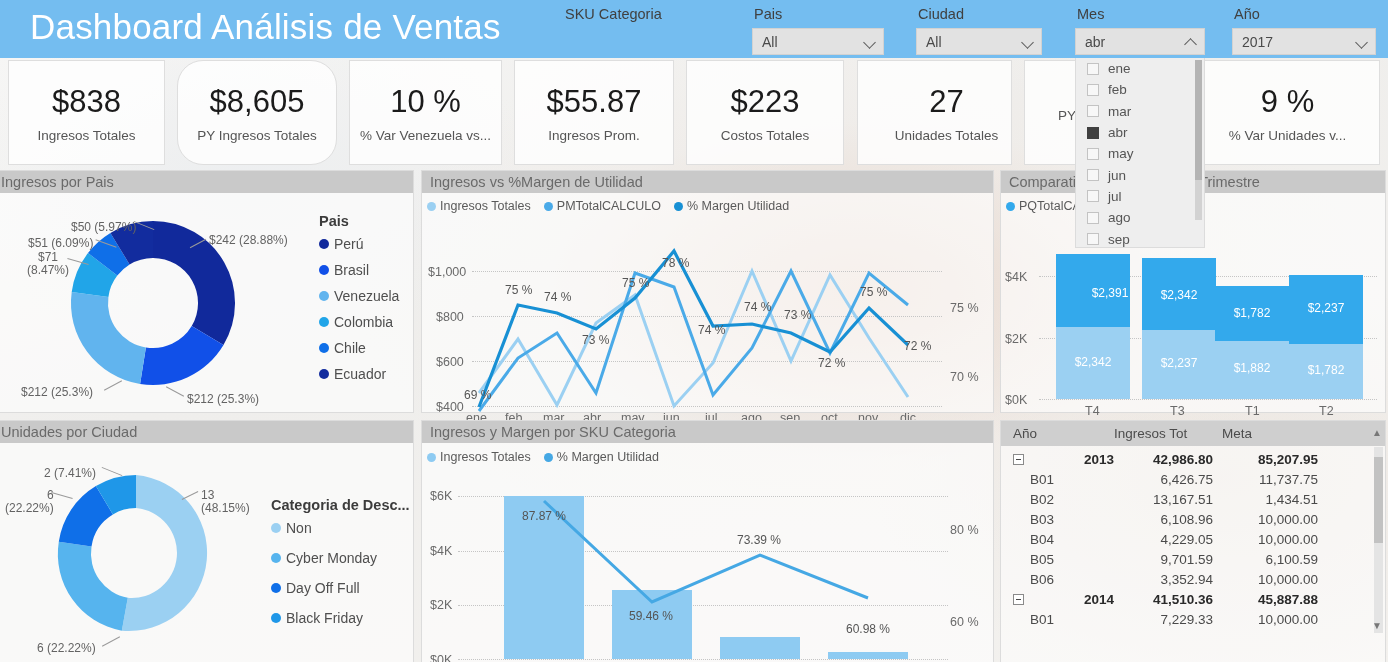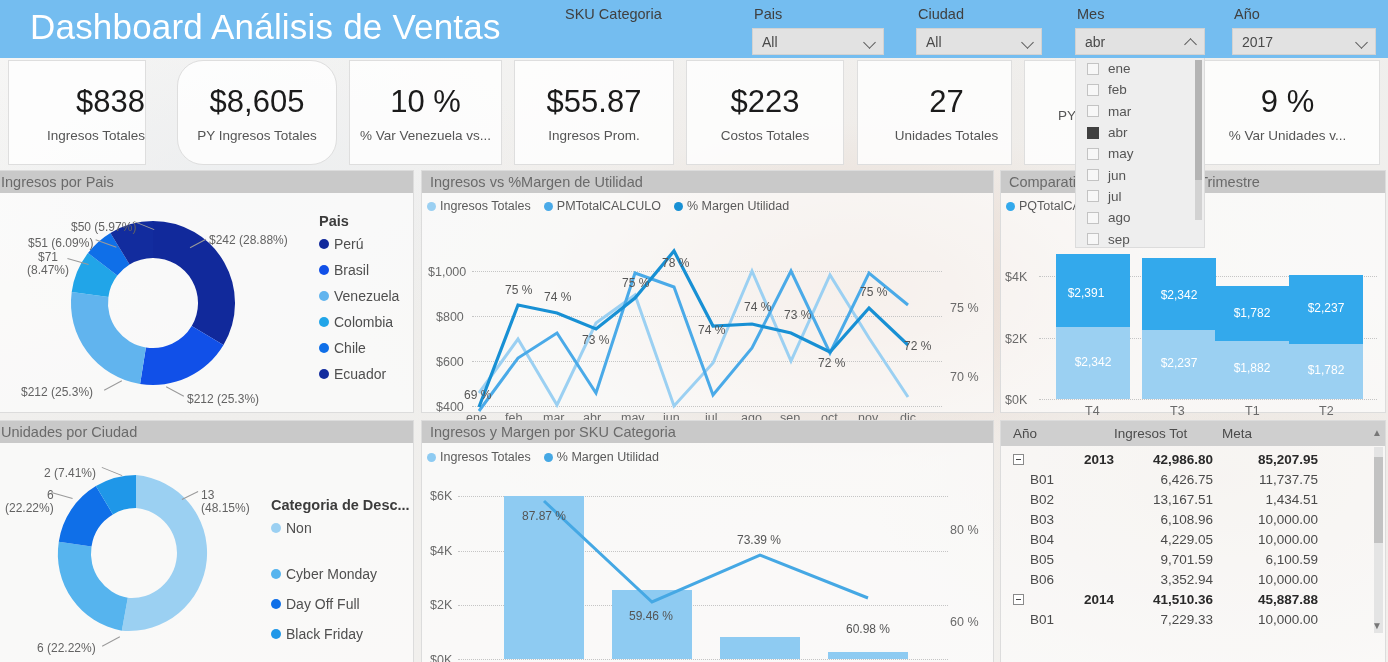--- a/index.html
+++ b/index.html
@@ -109,21 +109,21 @@
   }
   .kpi-value {
     font-size: 31px; color: #1b1b1b; font-weight: 400;
     line-height: 40px; white-space: nowrap;
   }
   .kpi-label {
     font-size: 13.5px; color: #555; margin-top: 6px;
     white-space: nowrap; overflow: hidden; max-width: 96%;
     text-align: center;
   }
-  #kpi0 { left: 8px;    width: 138px; align-items: flex-end; }
+  #kpi0 { left: 8px;    width: 157px; }
   #kpi1 { left: 177px;  width: 160px; border-radius: 26px; }
   #kpi2 { left: 349px;  width: 153px; }
   #kpi3 { left: 514px;  width: 160px; }
   #kpi4 { left: 686px;  width: 158px; }
   #kpi5 { left: 857px;  width: 155px; padding-left: 24px; }
   #kpi6 { left: 1024px; width: 159px; }
   #kpi7 { left: 1195px; width: 185px; }
 
   
   .panel {
@@ -502,21 +502,21 @@
       <div class="axis-lbl" style="left:4px; top:139px;">$2K</div>
       <div class="axis-lbl" style="left:4px; top:200px;">$0K</div>
 
       <div class="gridline" style="left:38px; top:83px; width:338px;"></div>
       <div class="gridline" style="left:38px; top:145px; width:338px;"></div>
       <div class="gridline" style="left:38px; top:206px; width:338px;"></div>
 
       <div class="bar" style="left:55px; top:134px; width:74px; height:72px; background:#9bd0f2;"></div>
       <div class="bar" style="left:55px; top:61px; width:74px; height:73px; background:#33a9ec;"></div>
       <div class="bar-lbl" style="left:55px; top:162px; width:74px;">$2,342</div>
-      <div class="bar-lbl" style="left:48px; top:93px; width:74px;">$2,391</div>
+      <div class="bar-lbl" style="left:72px; top:93px; width:74px;">$2,391</div>
 
       <div class="bar" style="left:141px; top:137px; width:74px; height:69px; background:#9bd0f2;"></div>
       <div class="bar" style="left:141px; top:65px; width:74px; height:72px; background:#33a9ec;"></div>
       <div class="bar-lbl" style="left:141px; top:163px; width:74px;">$2,237</div>
       <div class="bar-lbl" style="left:141px; top:95px; width:74px;">$2,342</div>
 
       <div class="bar" style="left:214px; top:148px; width:74px; height:58px; background:#9bd0f2;"></div>
       <div class="bar" style="left:214px; top:93px; width:74px; height:55px; background:#33a9ec;"></div>
       <div class="bar-lbl" style="left:214px; top:168px; width:74px;">$1,882</div>
       <div class="bar-lbl" style="left:214px; top:113px; width:74px;">$1,782</div>
@@ -560,21 +560,21 @@
 
       <div class="callout" style="left:12px; top:46px; text-align:right;">6
 (22.22%)</div>
       <div class="leader" style="left:58px; top:52px; width:22px; transform:rotate(16deg);"></div>
 
       <div class="callout" style="left:51px; top:24px;">2 (7.41%)</div>
       <div class="leader" style="left:108px; top:28px; width:22px; transform:rotate(22deg);"></div>
 
       <div class="donut-legend" style="left:278px; top:54px;">
         <div class="dl-title">Categoria de Desc...</div>
-        <div class="dl-item" style="margin-bottom:30px">
+        <div class="dl-item" style="margin-bottom:14px">
           <span class="dl-dot" style="background:#9bd0f2"></span>
           <span>Non</span>
         </div>
         <div class="dl-item" style="margin-bottom:14px">
           <span class="dl-dot" style="background:#56b4ee"></span>
           <span>Cyber Monday</span>
         </div>
         <div class="dl-item" style="margin-bottom:14px">
           <span class="dl-dot" style="background:#0f6fe8"></span>
           <span>Day Off Full</span>

